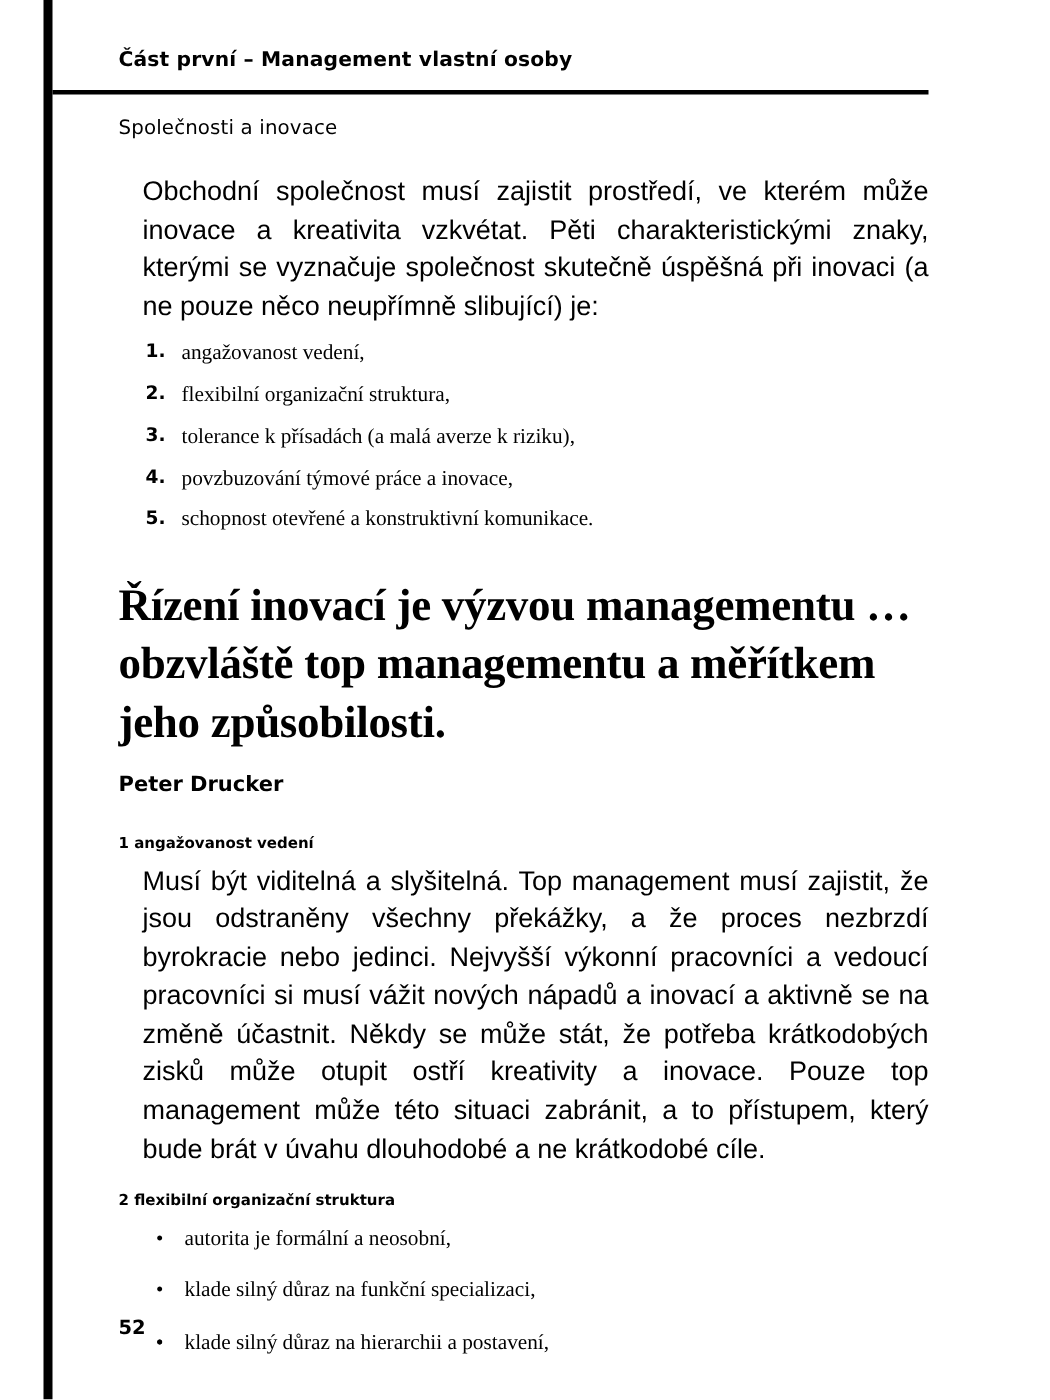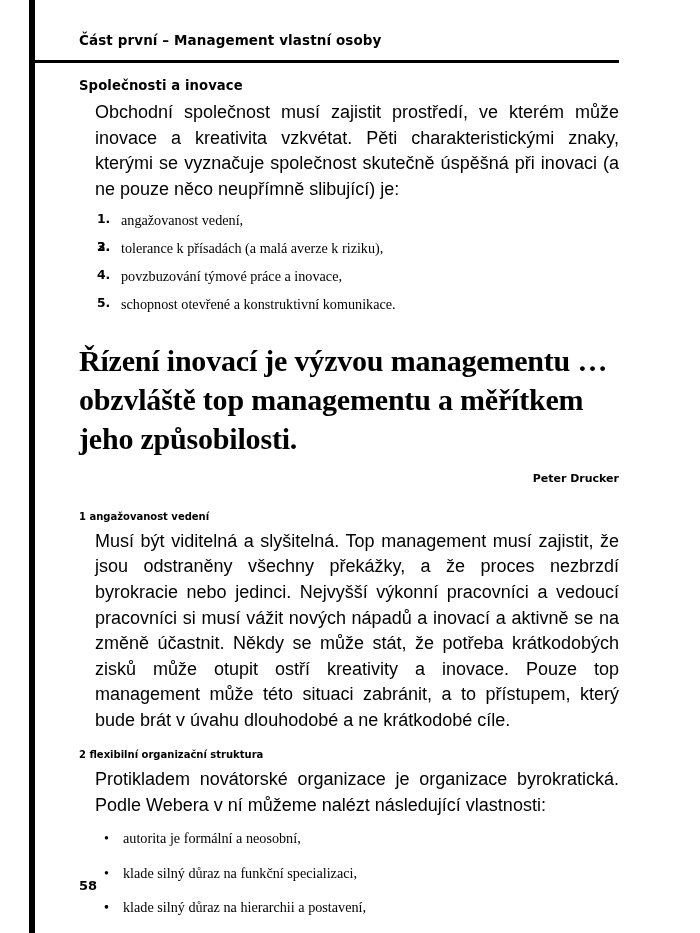--- a/index.html
+++ b/index.html
@@ -51,22 +51,22 @@
   }
   .content {
     position: absolute;
     left: 78px;
     top: 78px;
     width: 540px;
   }
   h3.sub {
     font-family: "DejaVu Sans", sans-serif;
     font-size: 13.2px;
-    font-weight: bold;
-    margin: 0 0 7px 0;
+    font-weight: normal;
+    margin: 0 0 22px 0;
     letter-spacing: 0.1px;
   }
   p.body {
     font-family: Liberation Sans, sans-serif;
     font-size: 18px;
     line-height: 1.42;
     margin: 0 0 8px 16px;
     text-align: justify;
   }
   ol.numlist {
@@ -92,22 +92,22 @@
     font-family: Liberation Serif, serif;
     font-weight: bold;
     font-size: 30px;
     line-height: 1.30;
     margin: 26px 0 0 0;
     letter-spacing: -0.2px;
   }
   .attribution {
     font-family: "DejaVu Sans", sans-serif;
     font-weight: bold;
-    font-size: 11px;
-    text-align: right;
+    font-size: 14px;
+    text-align: left;
     margin-top: 14px;
     margin-bottom: 26px;
   }
   ul.bullets {
     margin: 10px 0 0 0;
     padding: 0 0 0 44px;
     list-style: none;
   }
   ul.bullets li {
     font-family: "Liberation Serif", serif;
@@ -149,40 +149,39 @@
   <div class="header-rule"></div>
 
   <div class="content">
 
     <h3 class="sub">Společnosti a inovace</h3>
 
     <p class="body">Obchodní společnost musí zajistit prostředí, ve kterém může inovace a kreativita vzkvétat. Pěti charakteristickými znaky, kterými se vyznačuje společnost skutečně úspěšná při inovaci (a ne pouze něco neupřímně slibující) je:</p>
 
     <ol class="numlist">
       <li><span class="num">1.</span><span>angažovanost vedení,</span></li>
-      <li><span class="num">2.</span></li>
+      <li><span class="num">2.</span><span>flexibilní organizační struktura,</span></li>
       <li><span class="num">3.</span><span>tolerance k přísadách (a malá averze k riziku),</span></li>
       <li><span class="num">4.</span><span>povzbuzování týmové práce a inovace,</span></li>
       <li><span class="num">5.</span><span>schopnost otevřené a konstruktivní komunikace.</span></li>
     </ol>
 
     <div class="pullquote">Řízení inovací je výzvou managementu … obzvláště top managementu a měřítkem jeho způsobilosti.</div>
     <div class="attribution">Peter Drucker</div>
 
 
     <div class="section-head">1 angažovanost vedení</div>
     <p class="body">Musí být viditelná a slyšitelná. Top management musí zajistit, že jsou odstraněny všechny překážky, a že proces nezbrzdí byrokracie nebo jedinci. Nejvyšší výkonní pracovníci a vedoucí pracovníci si musí vážit nových nápadů a inovací a aktivně se na změně účastnit. Někdy se může stát, že  potřeba krátkodobých zisků může otupit ostří kreativity a inovace. Pouze top management může této situaci zabránit, a to přístupem, který bude brát v úvahu dlouhodobé a ne krátkodobé cíle.</p>
 
     <div class="section-head">2 flexibilní organizační struktura</div>
-    <p class="body">Protikladem novátorské organizace je organizace byrokratická. Podle Webera v ní můžeme nalézt následující vlastnosti:</p>
 
     <ul class="bullets">
       <li><span class="dot">•</span><span>autorita je formální a neosobní,</span></li>
       <li><span class="dot">•</span><span>klade silný důraz na funkční specializaci,</span></li>
       <li><span class="dot">•</span></li>
       <li><span class="dot">•</span><span>klade silný důraz na hierarchii a postavení,</span></li>
     </ul>
 
   </div>
 
-  <div class="page-number">58</div>
+  <div class="page-number">52</div>
 
 </div>
 
 </body></html>

